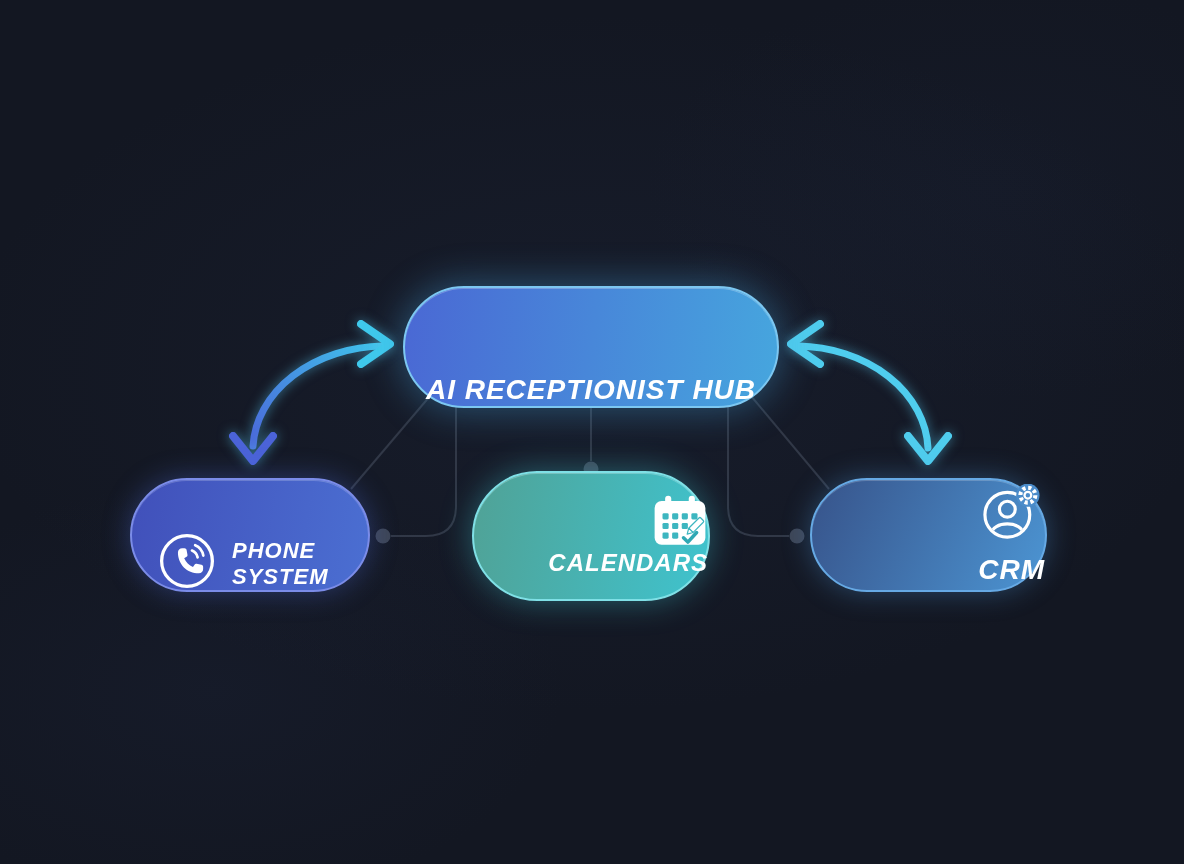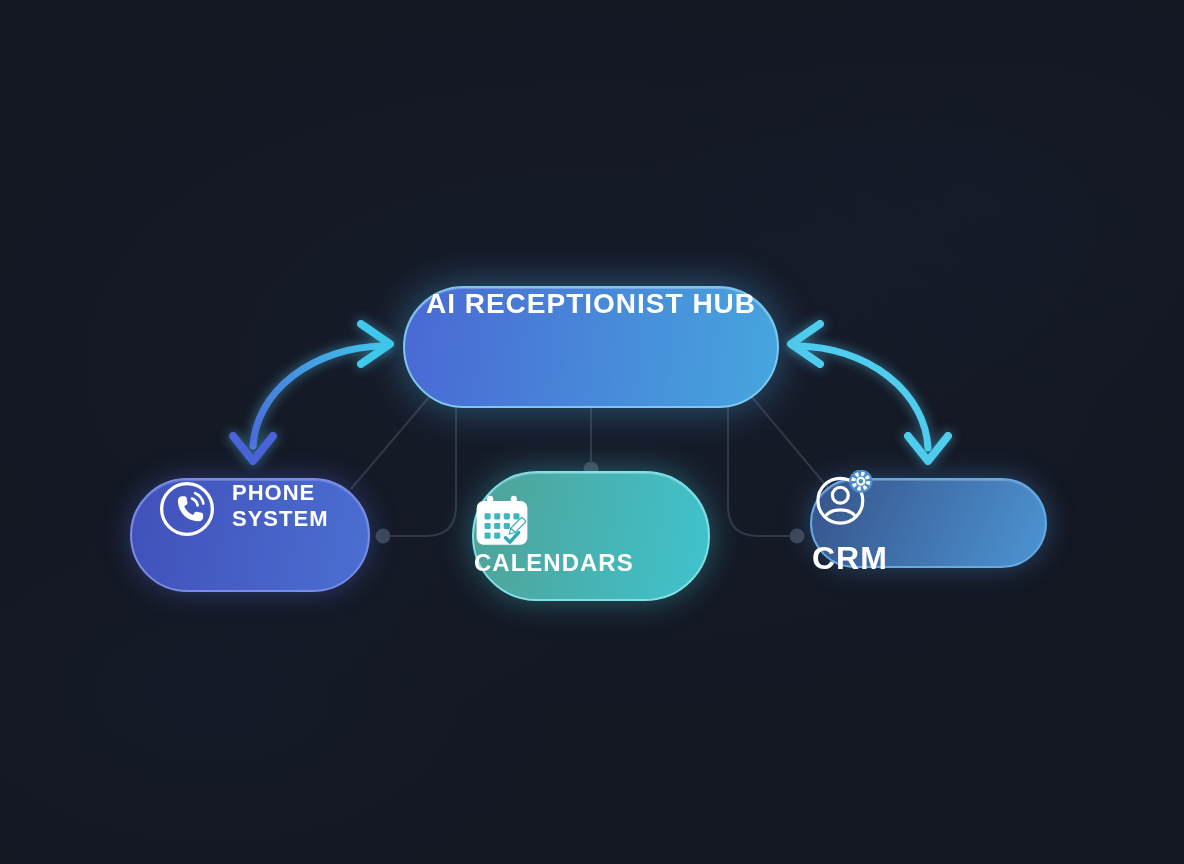--- a/index.html
+++ b/index.html
@@ -13,22 +13,22 @@
       radial-gradient(500px 300px at 84% 22%, rgba(28,36,58,.22), rgba(0,0,0,0) 70%),
       #131722;
     font-family:"Liberation Sans", sans-serif;
   }
   svg.layer{position:absolute;left:0;top:0;}
   .connector{stroke:#313847;stroke-width:2;fill:none;}
   .dot{fill:#3d4556;}
   .arrow{fill:none;stroke-linecap:round;stroke-linejoin:round;
          filter:drop-shadow(0 0 6px rgba(88,200,240,.55));}
   .node{
-    position:absolute;display:flex;align-items:flex-start;justify-content:center;
-    color:#ffffff;box-sizing:border-box;
+    position:absolute;display:flex;align-items:flex-end;justify-content:center;
+    color:#ffffff;box-sizing:border-box;font-style:italic;
   }
   .node .label{font-weight:bold;letter-spacing:1px;}
   .hub{
     left:403px;top:286px;width:376px;height:122px;border-radius:62px;
     background:linear-gradient(97deg,#4a68d4 0%,#46a6de 100%);
     border:2px solid #7cc7f1;
     box-shadow:0 0 36px 4px rgba(72,164,222,.38), inset 0 1px 0 rgba(255,255,255,.25);
     font-size:28px;
   }
   .phone{
@@ -41,25 +41,25 @@
   }
   .phone .label{line-height:1.18;}
   .calendars{
     left:472px;top:471px;width:238px;height:130px;border-radius:65px;
     background:linear-gradient(100deg,#50a296 0%,#3fc3ce 100%);
     border:2px solid #7fe0e6;
     box-shadow:0 0 32px rgba(64,196,208,.42), inset 0 1px 0 rgba(255,255,255,.25);
     flex-direction:column;font-size:24px;
   }
   .crm{
-    left:810px;top:478px;width:237px;height:90px;border-radius:57px;
+    left:810px;top:478px;width:237px;height:114px;border-radius:57px;
     background:linear-gradient(115deg,#37538a 0%,#4c95d3 100%);
     border:2px solid #66a9e4;
     box-shadow:0 0 28px rgba(74,144,208,.4), inset 0 1px 0 rgba(255,255,255,.2);
-    flex-direction:column;gap:14px;font-size:32px;
+    flex-direction:column;gap:14px;font-size:28px;
   }
   .icon{display:block;flex:0 0 auto;}
 </style>
 </head>
 <body>
 
 <div class="stage">
 
   <svg class="layer" width="1184" height="864" viewBox="0 0 1184 864">
     <path class="connector" d="M 430 396 L 351 489"></path>

